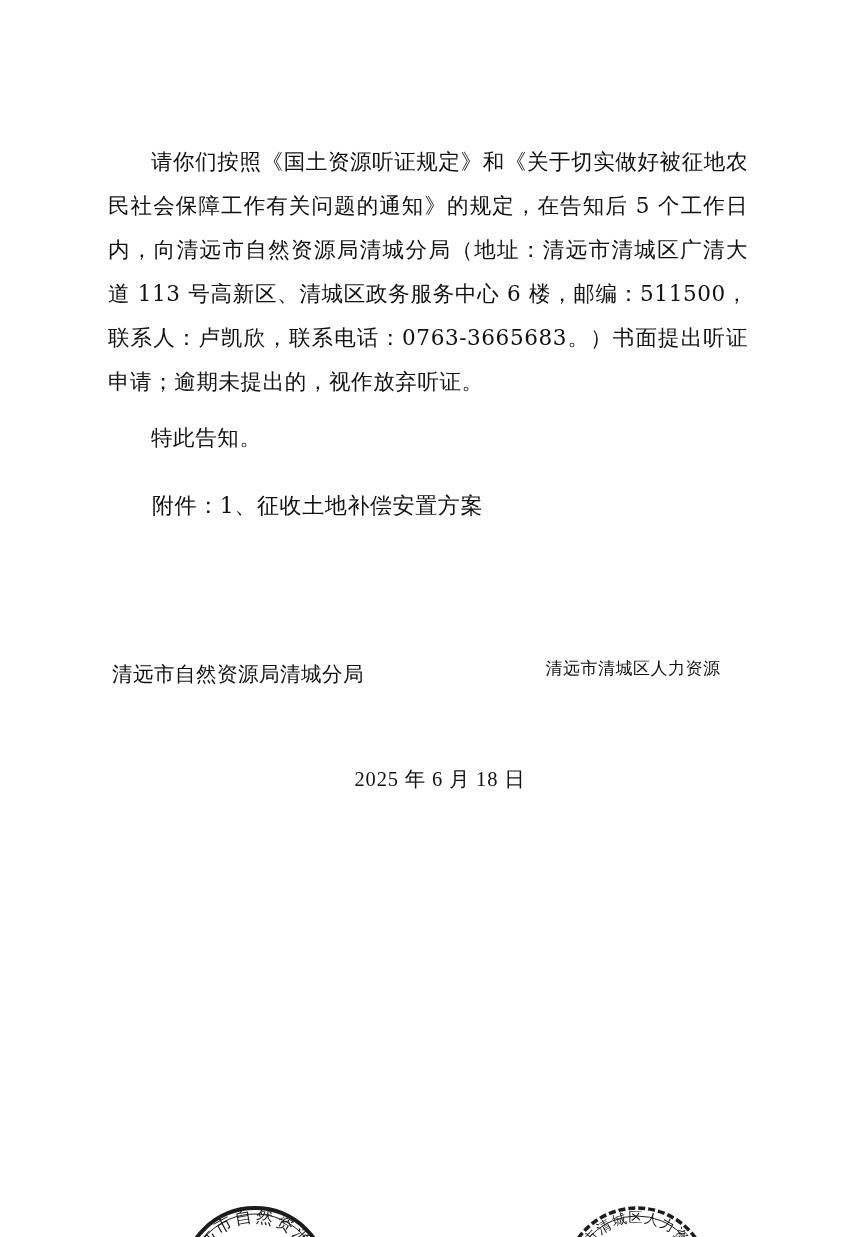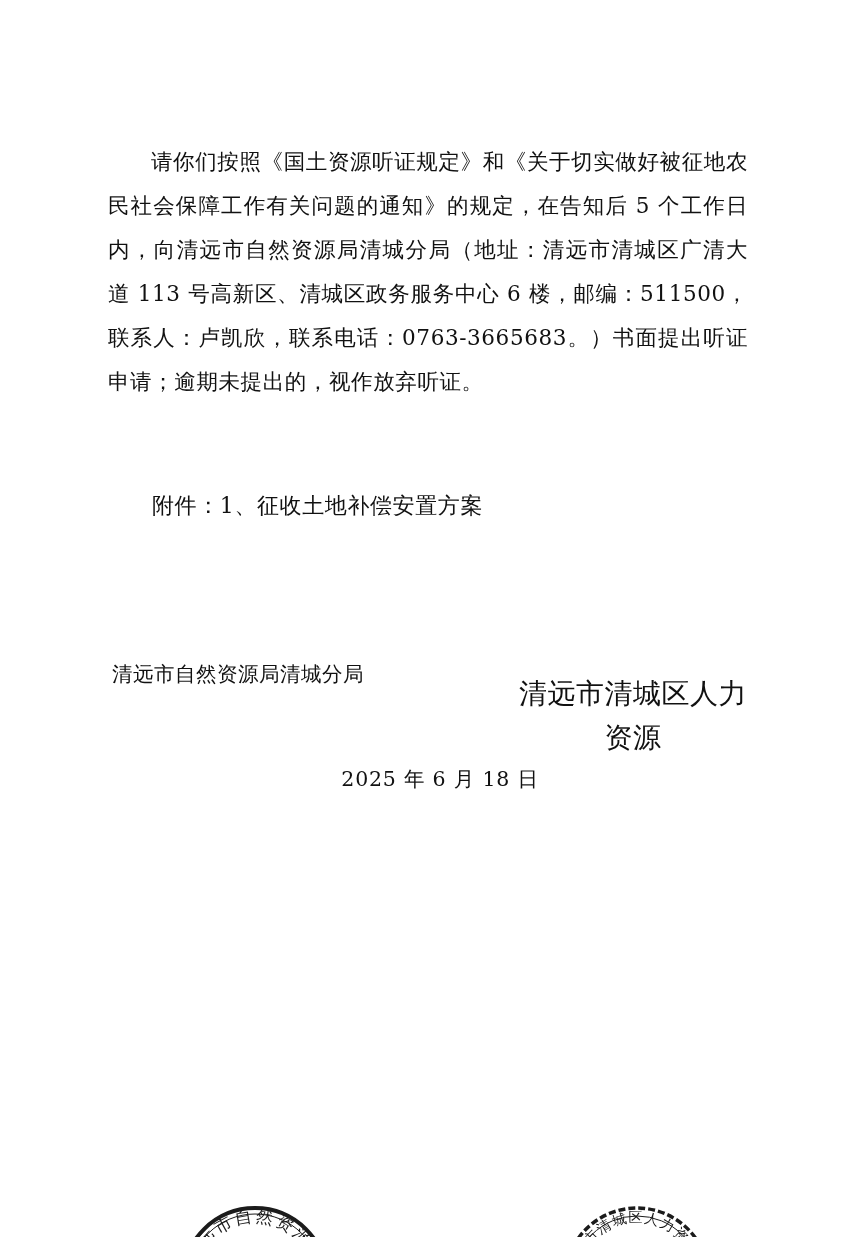--- a/index.html
+++ b/index.html
@@ -63,40 +63,41 @@
     position: absolute;
     left: 112px;
     top: 60px;
     font-size: 20.5px;
     letter-spacing: 0.5px;
     white-space: nowrap;
   }
   .sign-right {
     position: absolute;
     left: 508px;
-    top: 72px;
-    font-size: 28px;
+    top: 46px;
+    font-size: 17px;
     letter-spacing: 0.5px;
     text-align: center;
     width: 250px;
     line-height: 44px;
   }
   .sign-right .l2 {
     padding-left: 30px;
   }
   .sign-date {
     position: absolute;
     left: 0;
     top: 165px;
     width: 850px;
     text-align: center;
     font-size: 20.5px;
     letter-spacing: 0.8px;
     padding-left: 30px;
     box-sizing: border-box;
+    font-family: Liberation Serif, serif;
   }
 
   
   .seal {
     position: absolute;
     width: 160px;
     height: 160px;
     border-radius: 50%;
   }
   .seal-left {
@@ -110,20 +111,21 @@
   .seal svg { display: block; }
 </style>
 </head>
 <body>
 
 <div class="page">
 
   <div class="body-block">
     <p class="para indent">请你们按照《国土资源听证规定》和《关于切实做好被征地农民社会保障工作有关问题的通知》的规定，在告知后 5 个工作日内，向清远市自然资源局清城分局（地址：清远市清城区广清大道 113 号高新区、清城区政务服务中心 6 楼，邮编：511500，联系人：卢凯欣，联系电话：0763-3665683。）书面提出听证申请；逾期未提出的，视作放弃听证。</p>
     <div class="spacer-small"></div>
+    <p class="para indent">特此告知。</p>
   </div>
 
   <div class="attachments">
     <div class="attach-line-1">附件：1、征收土地补偿安置方案</div>
   </div>
 
   <div class="sign-area">
 
     <div class="seal seal-left">
       <svg width="160" height="160" viewBox="0 0 160 160" xmlns="http://www.w3.org/2000/svg">

